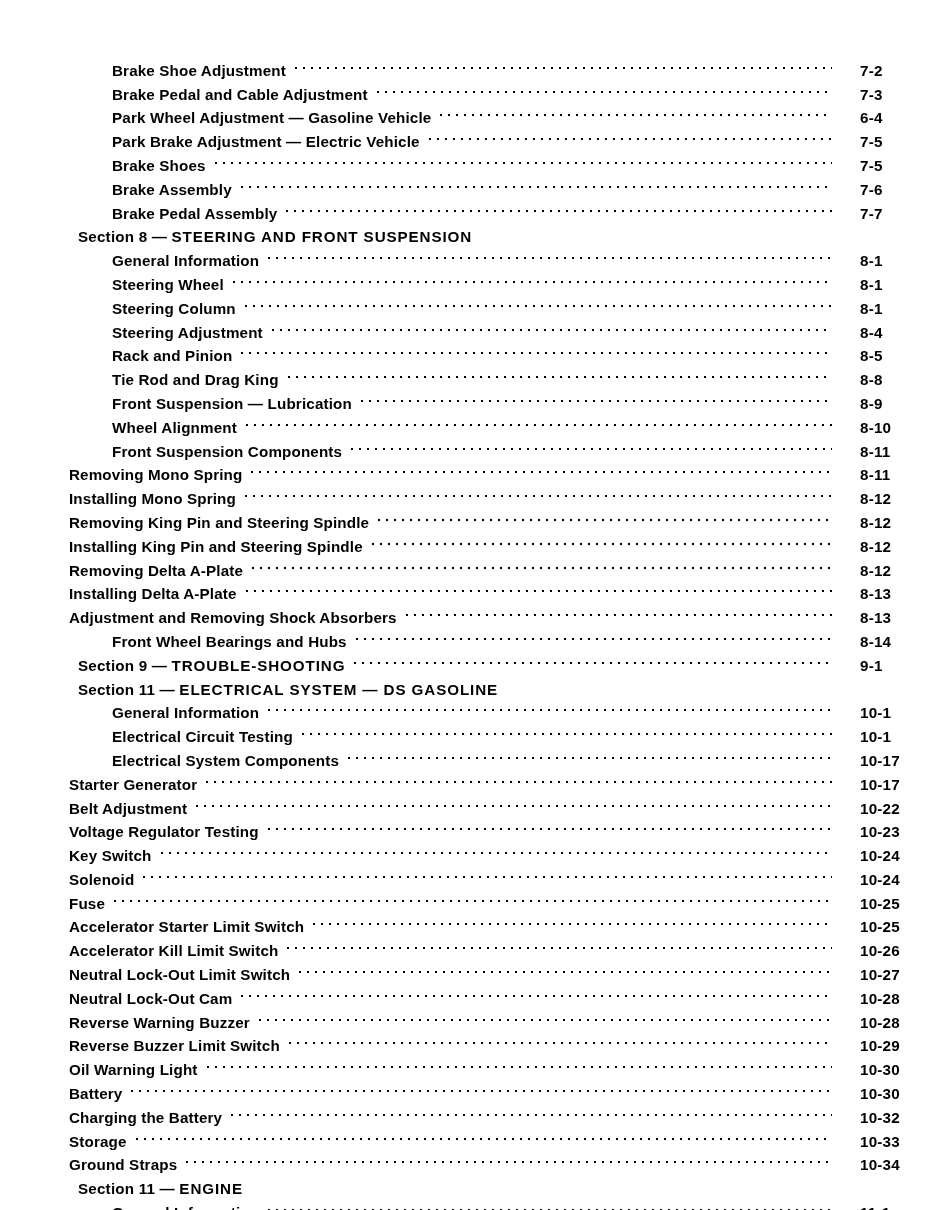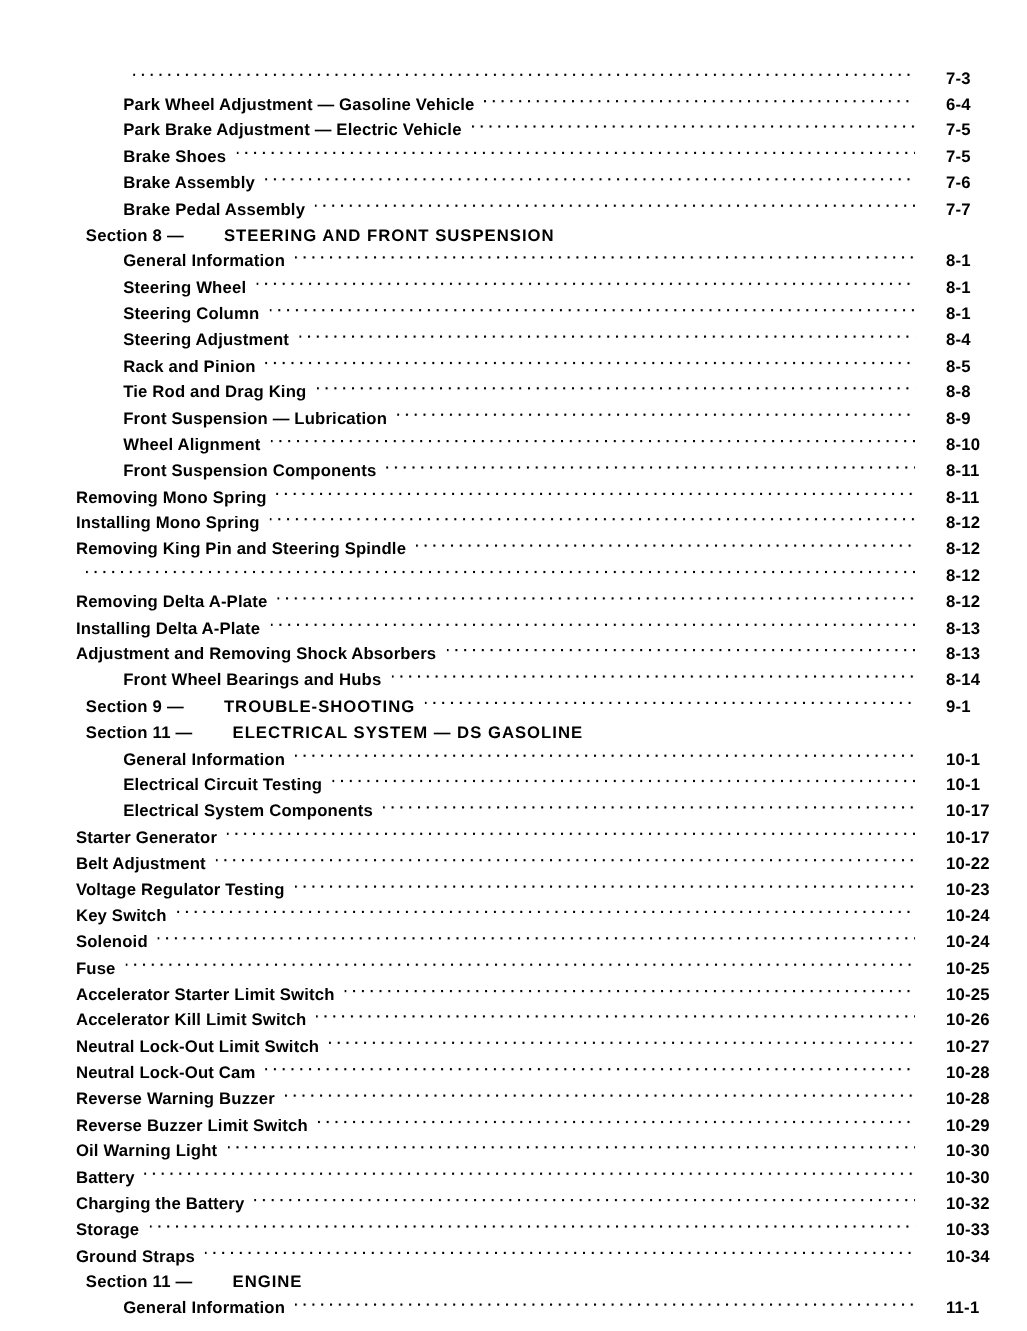--- a/index.html
+++ b/index.html
@@ -42,21 +42,20 @@
     flex: 0 0 auto;
     letter-spacing: 0.15px;
   }
 
   
   .row.lvl-section .row-title {
     letter-spacing: 0.2px;
   }
   .row.lvl-section .caps {
     letter-spacing: 0.9px;
-    margin-left: 32px;
   }
 
   .leader {
     flex: 1 1 auto;
     overflow: hidden;
     margin: 0 6px 0 9px;
     position: relative;
     height: 23.8px;
   }
   .leader::before {
@@ -82,20 +81,26 @@
   }
 
   
   .row-page.empty { }
 </style>
 </head>
 <body>
 
 <div id="toc">
     <div class="row lvl-1">
+      <span class="row-title">Brake Shoe Adjustment</span>
+      <span class="leader"></span>
+      <span class="row-page">7-2</span>
+    </div>
+    <div class="row lvl-1">
+      <span class="row-title">Brake Pedal and Cable Adjustment</span>
       <span class="leader"></span>
       <span class="row-page">7-3</span>
     </div>
     <div class="row lvl-1">
       <span class="row-title">Park Wheel Adjustment — Gasoline Vehicle</span>
       <span class="leader"></span>
       <span class="row-page">6-4</span>
     </div>
     <div class="row lvl-1">
       <span class="row-title">Park Brake Adjustment — Electric Vehicle</span>
@@ -176,20 +181,21 @@
       <span class="row-title">Installing Mono Spring</span>
       <span class="leader"></span>
       <span class="row-page">8-12</span>
     </div>
     <div class="row lvl-2">
       <span class="row-title">Removing King Pin and Steering Spindle</span>
       <span class="leader"></span>
       <span class="row-page">8-12</span>
     </div>
     <div class="row lvl-2">
+      <span class="row-title">Installing King Pin and Steering Spindle</span>
       <span class="leader"></span>
       <span class="row-page">8-12</span>
     </div>
     <div class="row lvl-2">
       <span class="row-title">Removing Delta A-Plate</span>
       <span class="leader"></span>
       <span class="row-page">8-12</span>
     </div>
     <div class="row lvl-2">
       <span class="row-title">Installing Delta A-Plate</span>

